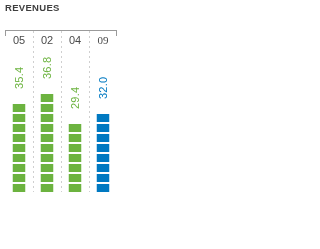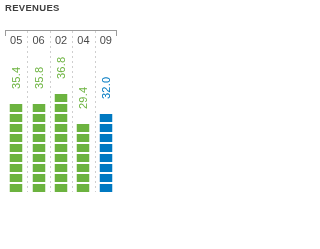--- a/index.html
+++ b/index.html
@@ -190,40 +190,20 @@
             <div class="seg" style="background: rgb(108, 179, 63);"></div>
             <div class="seg" style="background: rgb(108, 179, 63);"></div>
             <div class="seg" style="background: rgb(108, 179, 63);"></div>
             <div class="seg" style="background: rgb(108, 179, 63);"></div>
             <div class="seg" style="background: rgb(108, 179, 63);"></div>
             <div class="seg" style="background: rgb(108, 179, 63);"></div>
           </div>
           <div class="value-label" style="color: rgb(108, 179, 63); bottom: 142px;">35.4</div>
         </div>
         <div class="col">
-          <div class="year-label" style="color: rgb(74, 74, 74);">06</div>
-          <div class="bar" style="height: 138px;">
-            <div class="seg" style="background: rgb(108, 179, 63); margin-top: 0px;"></div>
-            <div class="seg" style="background: rgb(108, 179, 63);"></div>
-            <div class="seg" style="background: rgb(108, 179, 63);"></div>
-            <div class="seg" style="background: rgb(108, 179, 63);"></div>
-            <div class="seg" style="background: rgb(108, 179, 63);"></div>
-            <div class="seg" style="background: rgb(108, 179, 63);"></div>
-            <div class="seg" style="background: rgb(108, 179, 63);"></div>
-            <div class="seg" style="background: rgb(108, 179, 63);"></div>
-            <div class="seg" style="background: rgb(108, 179, 63);"></div>
-            <div class="seg" style="background: rgb(108, 179, 63);"></div>
-            <div class="seg" style="background: rgb(108, 179, 63);"></div>
-            <div class="seg" style="background: rgb(108, 179, 63);"></div>
-            <div class="seg" style="background: rgb(108, 179, 63);"></div>
-            <div class="seg" style="background: rgb(108, 179, 63);"></div>
-          </div>
-          <div class="value-label" style="color: rgb(108, 179, 63); bottom: 142px;">35.8</div>
-        </div>
-        <div class="col">
           <div class="year-label" style="color: rgb(74, 74, 74);">02</div>
           <div class="bar" style="height: 148px;">
             <div class="seg" style="background: rgb(108, 179, 63); margin-top: 0px;"></div>
             <div class="seg" style="background: rgb(108, 179, 63);"></div>
             <div class="seg" style="background: rgb(108, 179, 63);"></div>
             <div class="seg" style="background: rgb(108, 179, 63);"></div>
             <div class="seg" style="background: rgb(108, 179, 63);"></div>
             <div class="seg" style="background: rgb(108, 179, 63);"></div>
             <div class="seg" style="background: rgb(108, 179, 63);"></div>
             <div class="seg" style="background: rgb(108, 179, 63);"></div>
@@ -249,21 +229,21 @@
             <div class="seg" style="background: rgb(108, 179, 63);"></div>
             <div class="seg" style="background: rgb(108, 179, 63);"></div>
             <div class="seg" style="background: rgb(108, 179, 63);"></div>
             <div class="seg" style="background: rgb(108, 179, 63);"></div>
             <div class="seg" style="background: rgb(108, 179, 63);"></div>
             <div class="seg" style="background: rgb(108, 179, 63);"></div>
           </div>
           <div class="value-label" style="color: rgb(108, 179, 63); bottom: 122px;">29.4</div>
         </div>
         <div class="col">
-          <div class="year-label" style="color: rgb(74, 74, 74);">09</div>
+          <div class="year-label" style="color: rgb(74, 74, 74); font-family: Liberation Serif, serif;">09</div>
           <div class="bar" style="height: 128px;">
             <div class="seg" style="background: rgb(0, 121, 193); margin-top: 0px;"></div>
             <div class="seg" style="background: rgb(0, 121, 193);"></div>
             <div class="seg" style="background: rgb(0, 121, 193);"></div>
             <div class="seg" style="background: rgb(0, 121, 193);"></div>
             <div class="seg" style="background: rgb(0, 121, 193);"></div>
             <div class="seg" style="background: rgb(0, 121, 193);"></div>
             <div class="seg" style="background: rgb(0, 121, 193);"></div>
             <div class="seg" style="background: rgb(0, 121, 193);"></div>
             <div class="seg" style="background: rgb(0, 121, 193);"></div>

